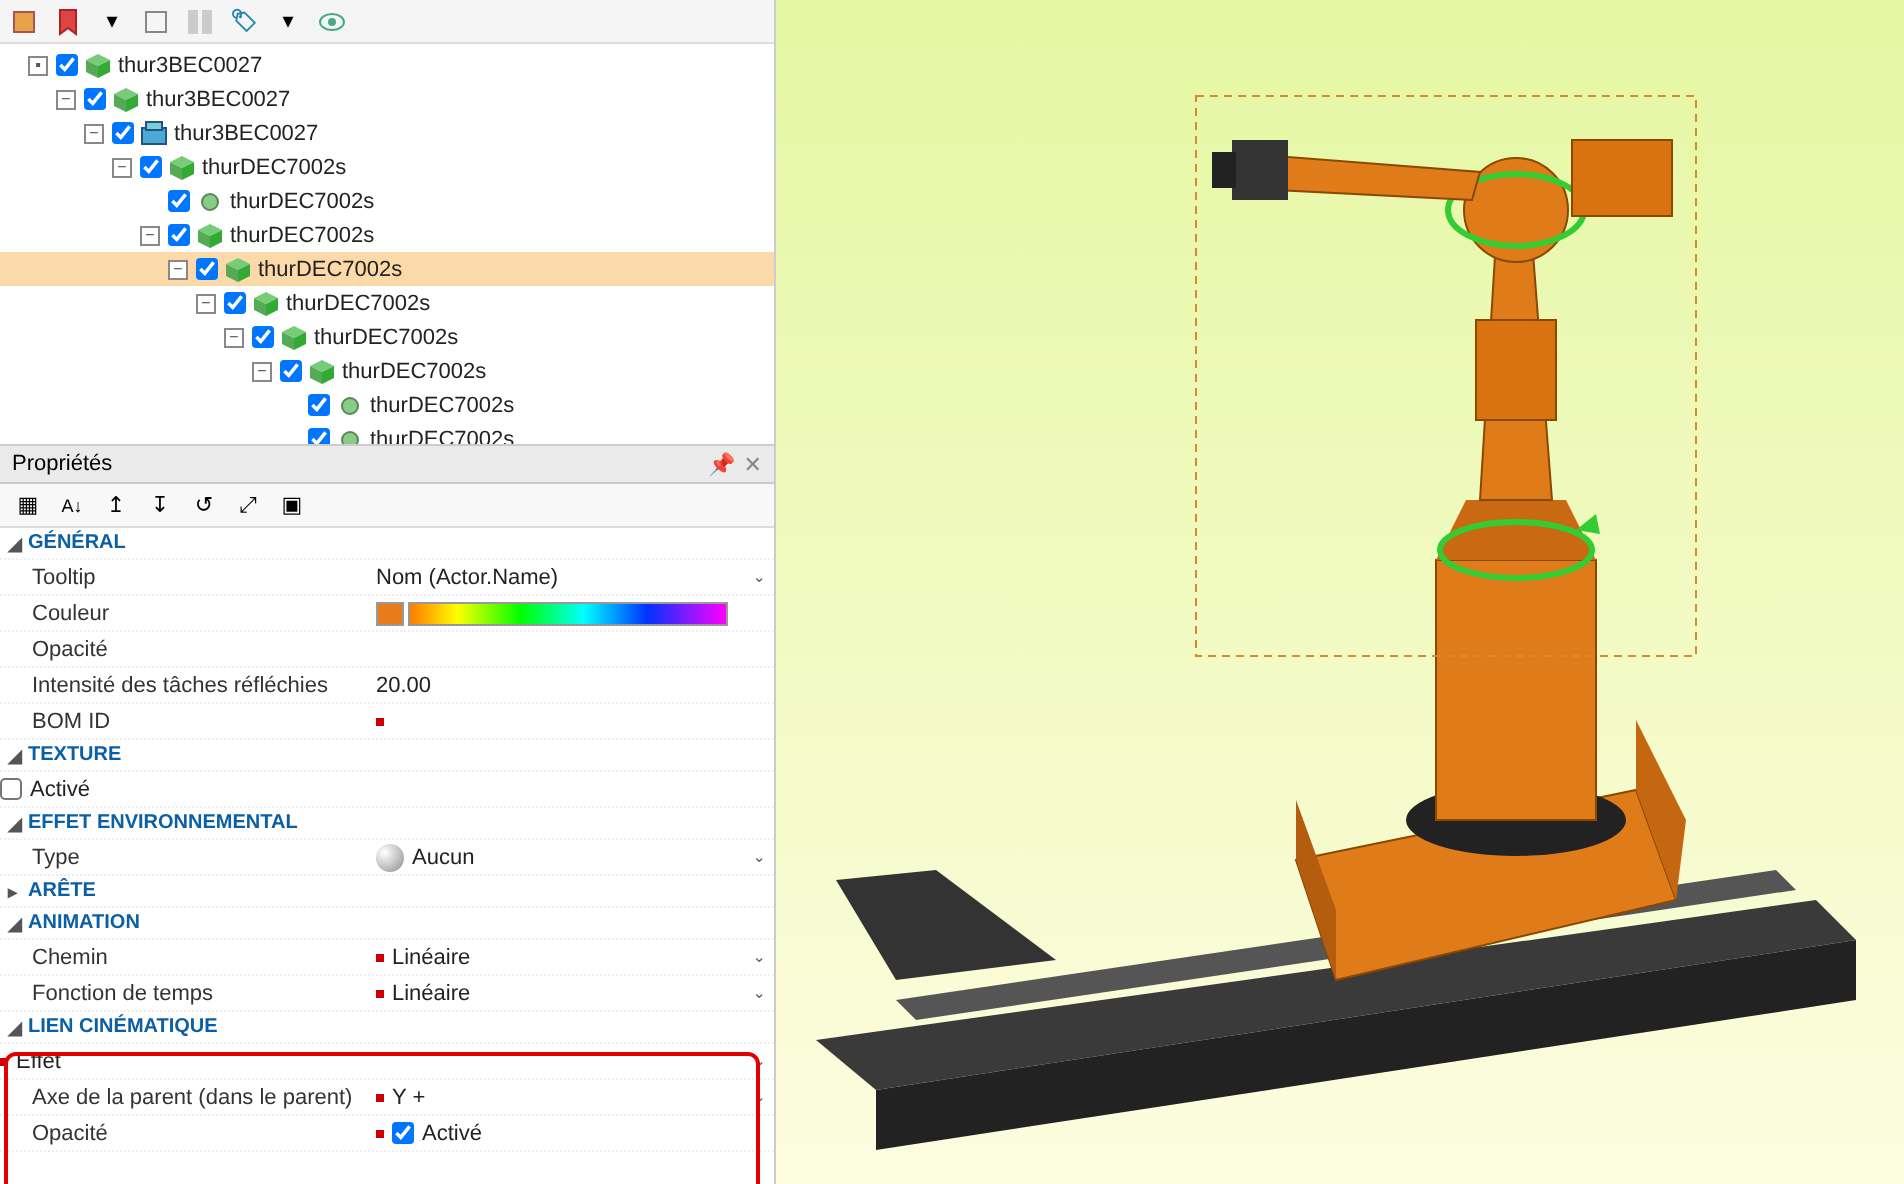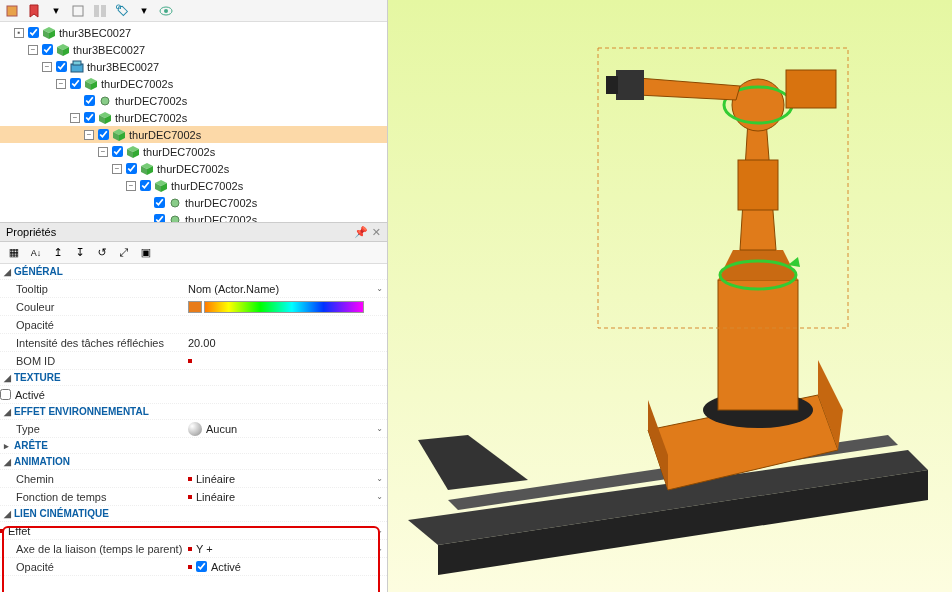--- a/index.html
+++ b/index.html
@@ -301,21 +301,21 @@
       </div>
       <div class="prop-section"><span class="caret">◢</span>Lien cinématique</div>
       <div class="prop-row">
         <div class="prop-value">
           <span class="dot"></span>
           <span>Effet</span>
           <span class="dd">⌄</span>
         </div>
       </div>
       <div class="prop-row">
-        <div class="prop-label">Axe de la liaison (temps le parent)</div>
+        <div class="prop-label">Axe de la parent (dans le parent)</div>
         <div class="prop-value">
           <span class="dot"></span>
           <span>Y +</span>
           <span class="dd">⌄</span>
         </div>
       </div>
       <div class="prop-row">
         <div class="prop-label">Opacité</div>
         <div class="prop-value">
           <span class="dot"></span>

